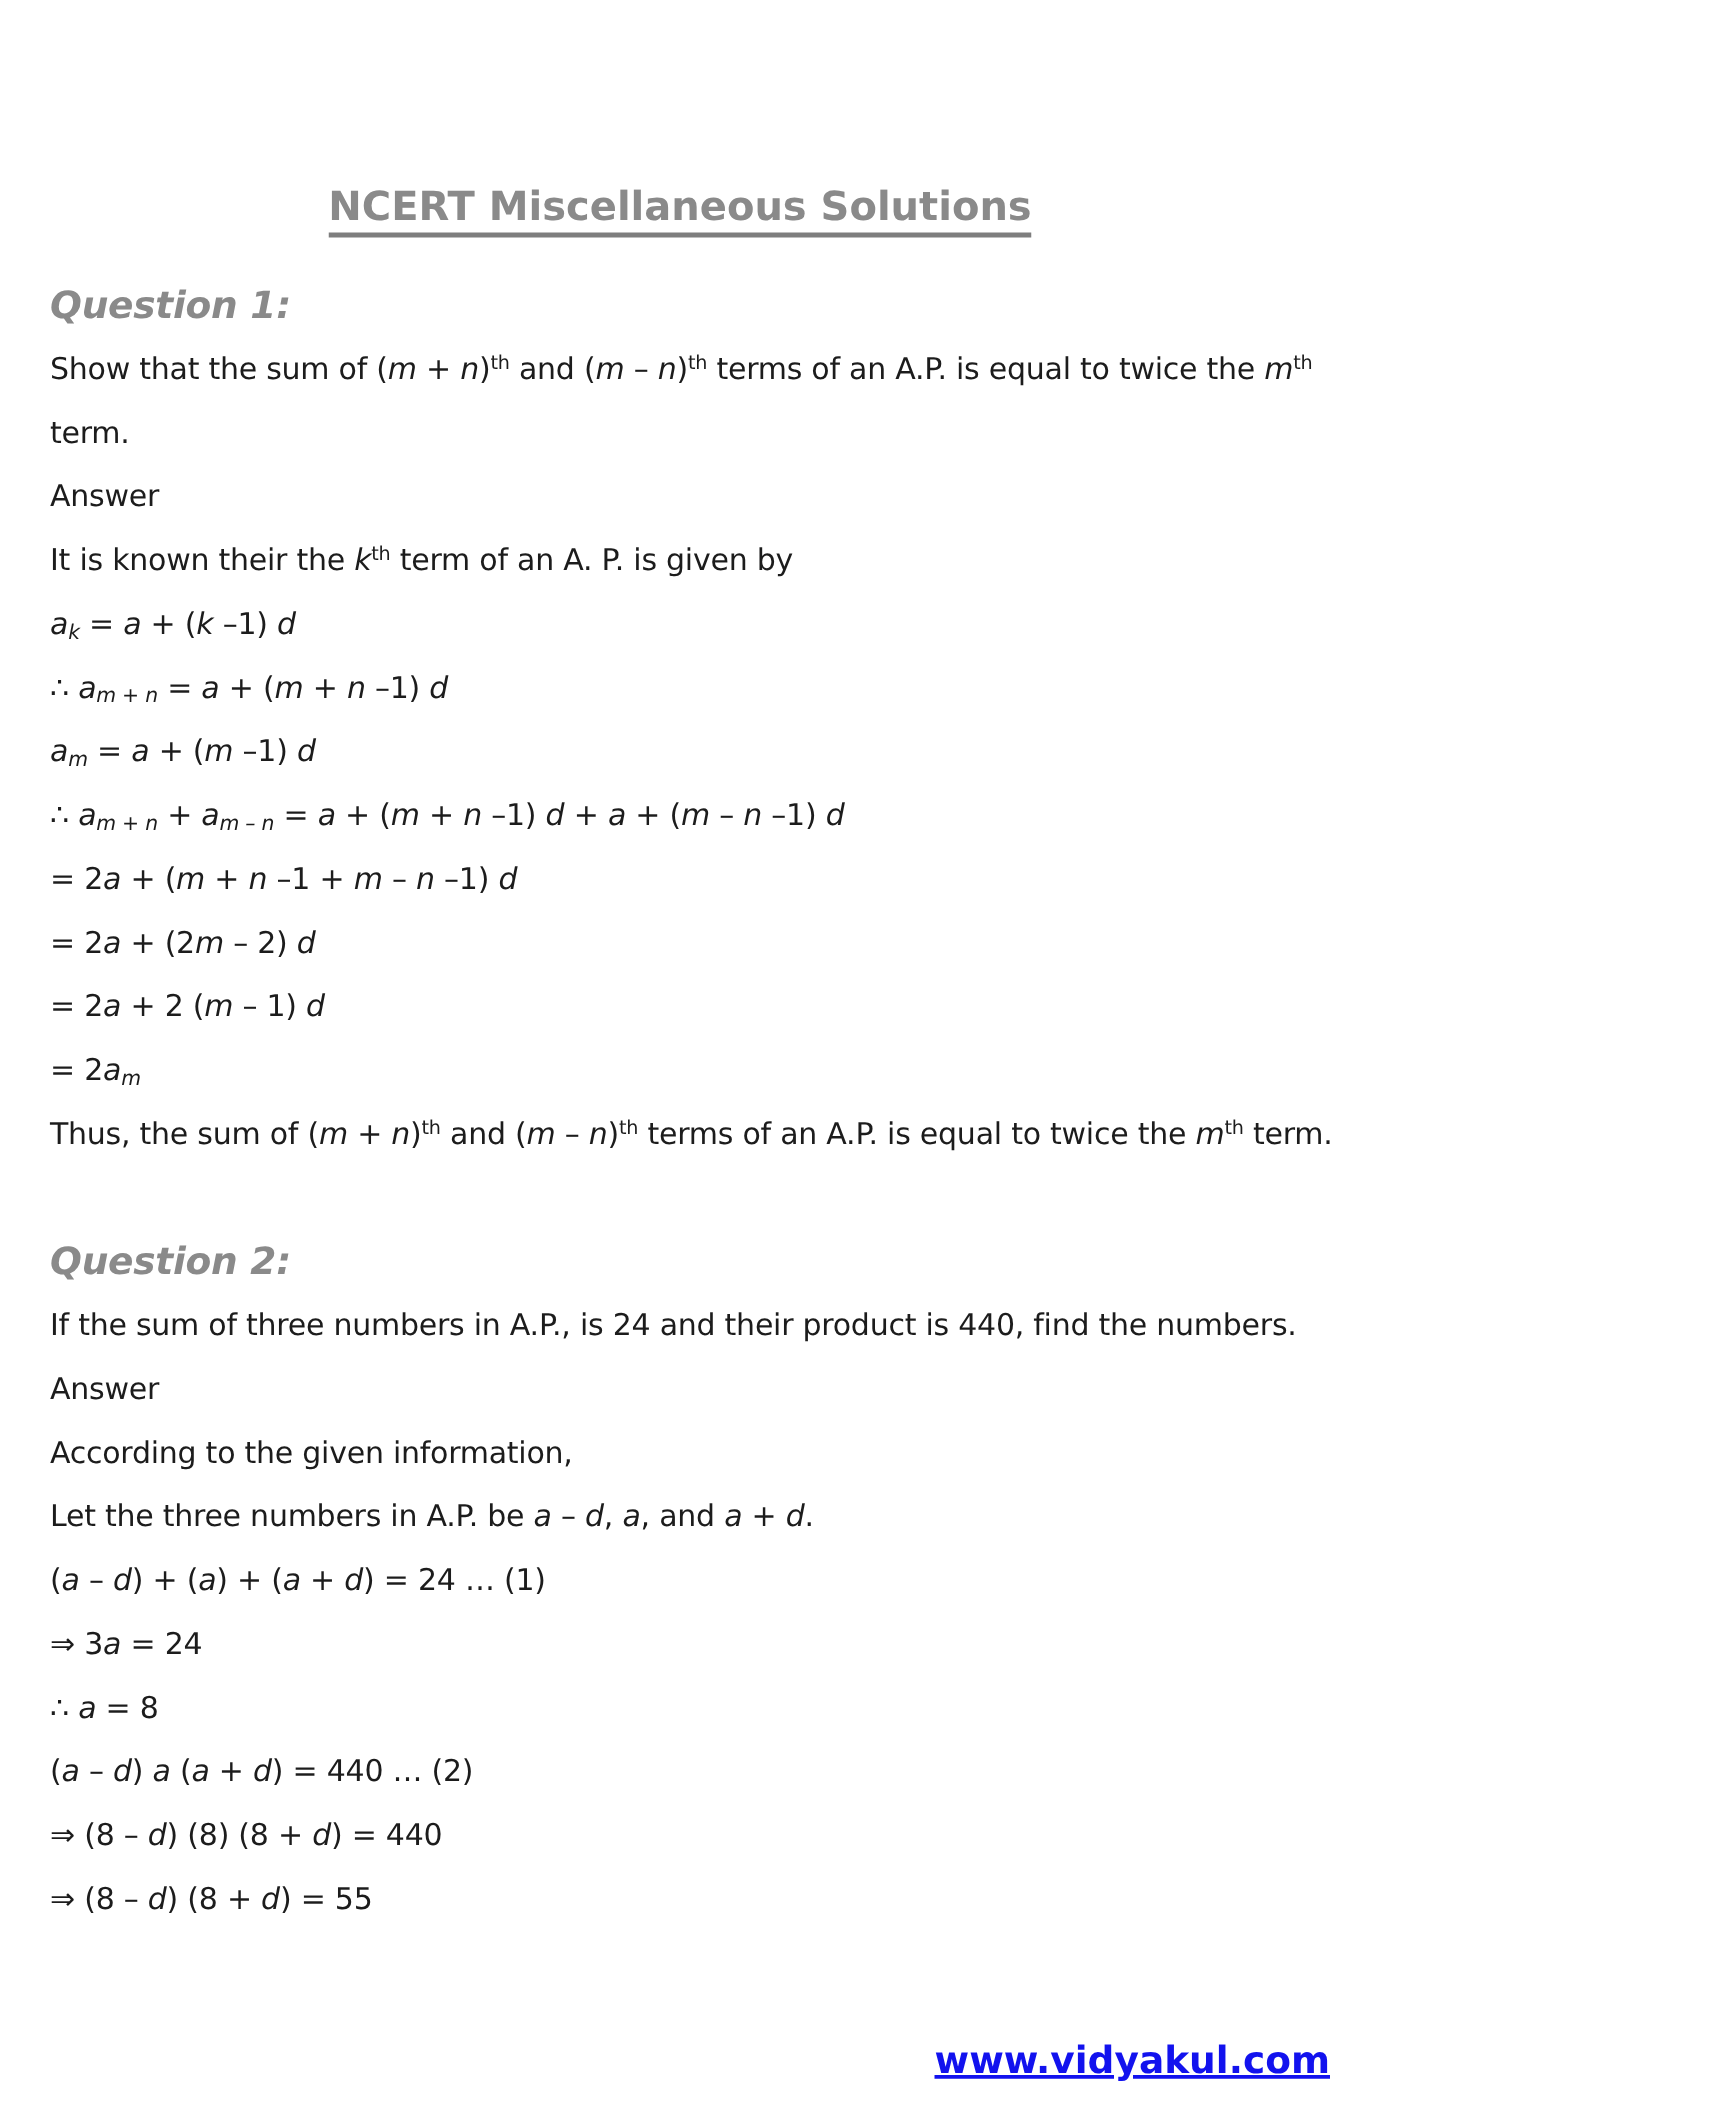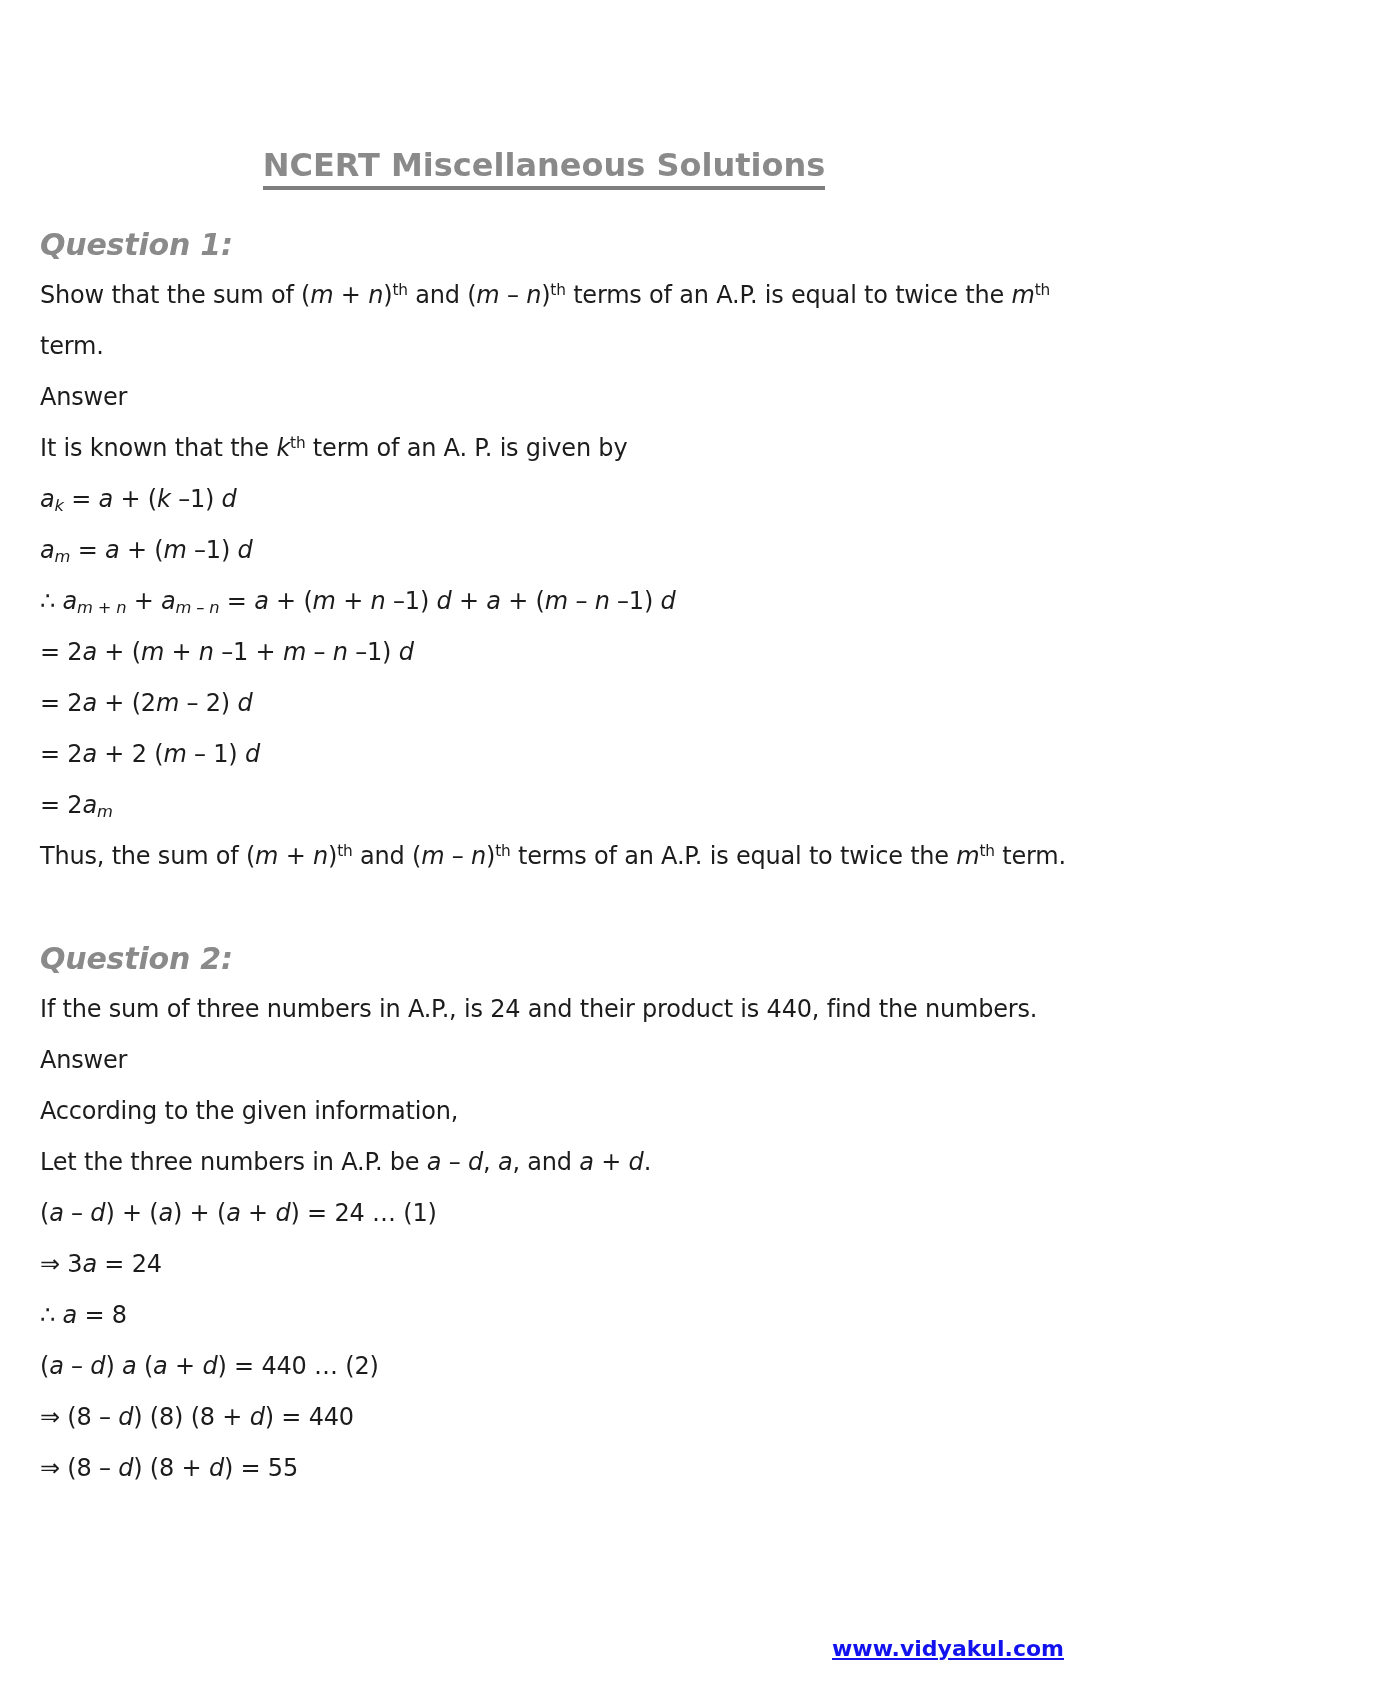--- a/index.html
+++ b/index.html
@@ -53,43 +53,44 @@
   }
   .seg-sup {
     font-size: 0.64em;
     vertical-align: 0.52em;
     line-height: 0;
   }
   .footer-link {
     position: absolute;
     top: 1634px;
     right: 92px;
-    font-size: 22px;
+    font-size: 30px;
     line-height: 30px;
     font-weight: bold;
     color: #1212ee;
     text-decoration: underline;
     cursor: pointer;
     letter-spacing: 0;
   }
 </style>
 </head>
 <body>
 
 <div class="page">
   <div class="title">
     <span class="title-text">NCERT Miscellaneous Solutions</span>
   </div>
   <div class="content" id="content">
       <div class="line heading"><span>Question 1:</span></div>
       <div class="line text wrapline"><span>Show that the sum of (</span><span class="seg-i">m</span><span> + </span><span class="seg-i">n</span><span>)</span><span class="seg-sup">th</span><span> and (</span><span class="seg-i">m</span><span> – </span><span class="seg-i">n</span><span>)</span><span class="seg-sup">th</span><span> terms of an A.P. is equal to twice the </span><span class="seg-i">m</span><span class="seg-sup">th</span></div>
       <div class="line text wrapline"><span>term.</span></div>
       <div class="line text wrapline"><span>Answer</span></div>
-      <div class="line text wrapline"><span>It is known that the </span><span class="seg-i">k</span><span class="seg-sup">th</span><span> term of an A. P. is given by</span></div>
+      <div class="line text wrapline"><span>It is known their the </span><span class="seg-i">k</span><span class="seg-sup">th</span><span> term of an A. P. is given by</span></div>
       <div class="line math"><span class="seg-i">a</span><span class="seg-sub">k</span><span> = </span><span class="seg-i">a</span><span> + (</span><span class="seg-i">k</span><span> –1) </span><span class="seg-i">d</span></div>
+      <div class="line math"><span>∴ </span><span class="seg-i">a</span><span class="seg-sub">m + n</span><span> = </span><span class="seg-i">a</span><span> + (</span><span class="seg-i">m</span><span> + </span><span class="seg-i">n</span><span> –1) </span><span class="seg-i">d</span></div>
       <div class="line math"><span class="seg-i">a</span><span class="seg-sub">m</span><span> = </span><span class="seg-i">a</span><span> + (</span><span class="seg-i">m</span><span> –1) </span><span class="seg-i">d</span></div>
       <div class="line math"><span>∴ </span><span class="seg-i">a</span><span class="seg-sub">m + n</span><span> + </span><span class="seg-i">a</span><span class="seg-sub">m – n</span><span> = </span><span class="seg-i">a</span><span> + (</span><span class="seg-i">m</span><span> + </span><span class="seg-i">n</span><span> –1) </span><span class="seg-i">d</span><span> + </span><span class="seg-i">a</span><span> + (</span><span class="seg-i">m</span><span> – </span><span class="seg-i">n</span><span> –1) </span><span class="seg-i">d</span></div>
       <div class="line math"><span>= 2</span><span class="seg-i">a</span><span> + (</span><span class="seg-i">m</span><span> + </span><span class="seg-i">n</span><span> –1 + </span><span class="seg-i">m</span><span> – </span><span class="seg-i">n</span><span> –1) </span><span class="seg-i">d</span></div>
       <div class="line math"><span>= 2</span><span class="seg-i">a</span><span> + (2</span><span class="seg-i">m</span><span> – 2) </span><span class="seg-i">d</span></div>
       <div class="line math"><span>= 2</span><span class="seg-i">a</span><span> + 2 (</span><span class="seg-i">m</span><span> – 1) </span><span class="seg-i">d</span></div>
       <div class="line math"><span>= 2</span><span class="seg-i">a</span><span class="seg-sub">m</span></div>
       <div class="line text wrapline"><span>Thus, the sum of (</span><span class="seg-i">m</span><span> + </span><span class="seg-i">n</span><span>)</span><span class="seg-sup">th</span><span> and (</span><span class="seg-i">m</span><span> – </span><span class="seg-i">n</span><span>)</span><span class="seg-sup">th</span><span> terms of an A.P. is equal to twice the </span><span class="seg-i">m</span><span class="seg-sup">th</span><span> term.</span></div>
       <div class="line spacer"></div>
       <div class="line heading"><span>Question 2:</span></div>
       <div class="line text wrapline"><span>If the sum of three numbers in A.P., is 24 and their product is 440, find the numbers.</span></div>

